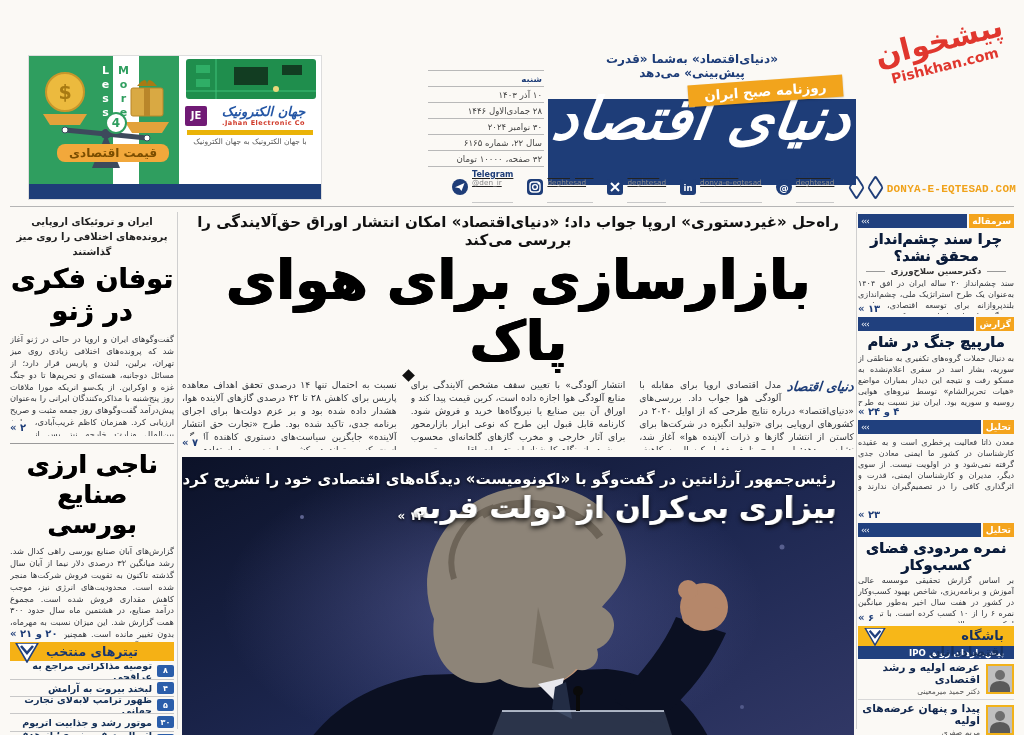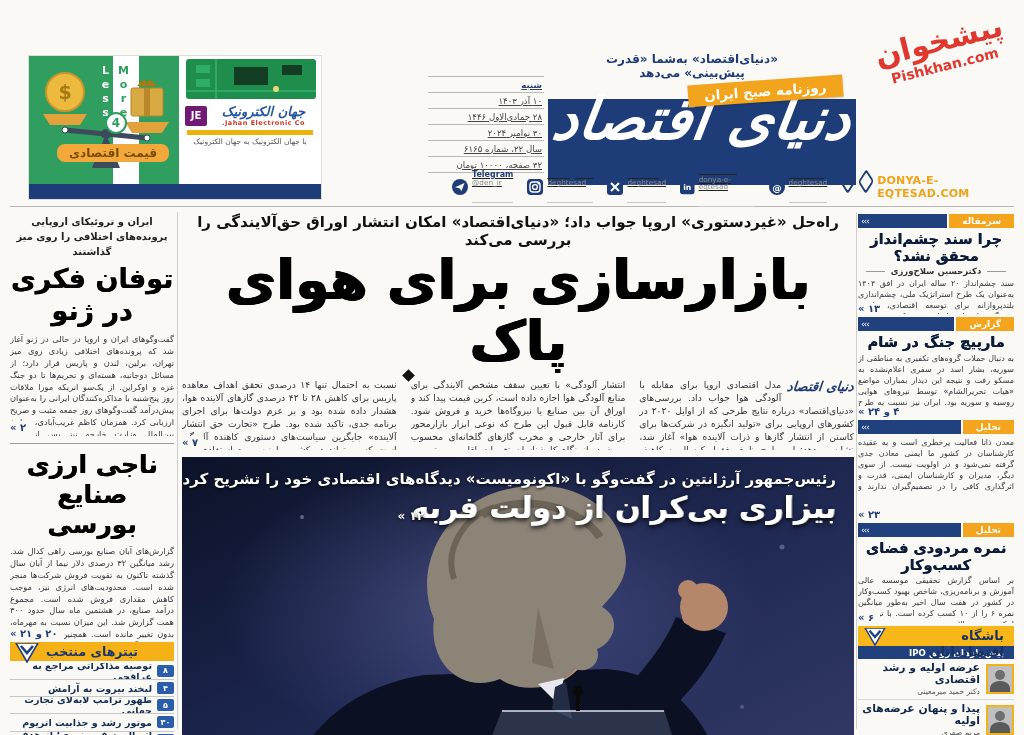--- a/index.html
+++ b/index.html
@@ -35,36 +35,36 @@
            display:flex;align-items:center;justify-content:center;border-radius:2px;}
   .phone-row{direction:ltr;text-align:center;margin-top:3px;color:#17305e;}
   .area{font-size:7px;vertical-align:middle;color:#444;}
   .phone{font-size:13px;font-weight:bold;}
   .slogan-row{border-top:5px solid #eab308;margin:3px 6px 0 6px;padding-top:2px;
               font-size:7.5px;color:#555;text-align:center;}
   .ad-navy{position:absolute;left:0;bottom:0;width:100%;height:15px;background:#1e3d78;}
   
   .tagline{position:absolute;left:592px;top:52px;width:200px;text-align:center;color:#1e3d78;
            font-weight:bold;font-size:12px;z-index:3;}
-  .date-col{position:absolute;left:428px;top:76px;width:116px;font-size:8.6px;color:#444;z-index:1;text-decoration:underline;}
+  .date-col{position:absolute;left:428px;top:70px;width:116px;font-size:8.6px;color:#444;z-index:1;}
   .date-col .row{border-bottom:1px solid #b9b9b9;padding:2.5px 2px;text-align:right;white-space:nowrap;overflow:hidden;}
   .date-col .row:first-child{color:#1e3d78;font-weight:bold;border-top:1px solid #b9b9b9;}
   .logo-box{position:absolute;left:548px;top:99px;width:308px;height:86px;background:#1e3d78;z-index:2;}
   .logo-text{position:absolute;width:100%;text-align:center;top:-26px;color:#fff;font-size:58px;
              font-weight:bold;font-style:italic;transform:skewX(-8deg);white-space:nowrap;
              text-shadow:1px 0 #fff0;line-height:1.6;}
   .badge{position:absolute;left:688px;top:80px;transform:rotate(-4deg);background:#f2a41c;color:#fff;
          font-weight:bold;font-size:13.5px;padding:3px 16px;z-index:4;box-shadow:0 1px 2px rgba(0,0,0,.2);}
   .social-bar{position:absolute;left:452px;top:173px;width:564px;height:28px;display:flex;
               align-items:center;direction:ltr;gap:14px;z-index:3;}
   .soc{display:flex;align-items:center;gap:4px;}
   .soc .txt{line-height:1.05;border-bottom:1px solid #c9c9c9;padding-bottom:15px;text-decoration:underline;}
   .soc .net{font-size:8px;font-weight:bold;color:#1e3d78;}
   .soc .hnd{font-size:7.3px;color:#8a8a8a;}
-  .site-group{margin-left:auto;display:flex;align-items:flex-start;gap:4px;}
+  .site-group{margin-left:auto;display:flex;align-items:flex-end;gap:4px;font-family:Liberation Mono, monospace;}
   .diamond{width:11px;height:11px;border:2.5px solid #1e3d78;transform:rotate(45deg) skew(12deg,12deg);
            border-radius:3px;}
   .site{color:#f0a21a;font-weight:bold;font-size:11px;letter-spacing:.2px;}
   .main-rule{position:absolute;left:10px;right:10px;top:206px;border-top:1.5px solid #b5b5b5;}
   .vrule{position:absolute;top:212px;bottom:6px;width:1px;background:#cfcfcf;}
   
   .left-col{position:absolute;left:10px;top:214px;width:164px;}
   .lc-kicker{font-size:10px;font-weight:bold;text-align:center;color:#222;line-height:1.5;}
   .lc-headline{font-size:27px;font-weight:bold;text-align:center;color:#000;line-height:1.2;
                margin:5px 0 6px;text-shadow:.5px 0 currentColor;}
@@ -97,21 +97,21 @@
   .photo-kicker{position:absolute;top:13px;right:18px;color:#fff;font-size:15px;font-weight:bold;
                 text-shadow:0 1px 3px rgba(0,0,0,.9);z-index:2;}
   .photo-headline{position:absolute;top:33px;right:18px;color:#fff;font-size:30px;font-weight:bold;
                   text-shadow:0 2px 5px rgba(0,0,0,.95),1px 0 #fff;z-index:2;}
   .photo-pg{position:absolute;top:52px;right:430px;color:#fff;font-size:12px;font-weight:bold;z-index:2;
             text-shadow:0 1px 3px rgba(0,0,0,.9);}
   
   .sidebar{position:absolute;left:858px;top:214px;width:156px;}
   .sb-sec{height:100px;overflow:hidden;position:relative;margin-bottom:3px;}
   .sb-head{display:flex;height:14px;margin-bottom:3px;}
-  .sb-label{background:#f4a41d;color:#fff;font-size:9px;font-weight:bold;padding:1px 13px;line-height:12px;}
+  .sb-label{background:#f4a41d;color:#fff;font-size:9px;font-weight:bold;padding:1px 3px;line-height:12px;}
   .sb-bar{flex:1;background:#20407e;position:relative;margin-right:2px;}
   .sb-bar .chev{position:absolute;left:3px;top:0;color:#fff;font-size:9px;line-height:14px;letter-spacing:-1px;}
   .sb-headline{text-align:center;font-size:14.5px;font-weight:bold;color:#0b1c3a;line-height:1.15;
                text-shadow:.4px 0 currentColor;}
   .byline{display:flex;align-items:center;gap:6px;margin:2px 8px;}
   .byline::before,.byline::after{content:"";flex:1;border-top:1px solid #999;}
   .byline span{font-size:8.5px;font-weight:bold;color:#333;white-space:nowrap;}
   .sb-body{font-size:8px;line-height:1.38;text-align:justify;color:#33363c;overflow:hidden;margin-top:2px;}
   .sb-sec .pg-abs{background:#fbf9f5;}
   .club-head{position:relative;background:#f7b718;color:#16305f;font-weight:bold;font-size:13px;

